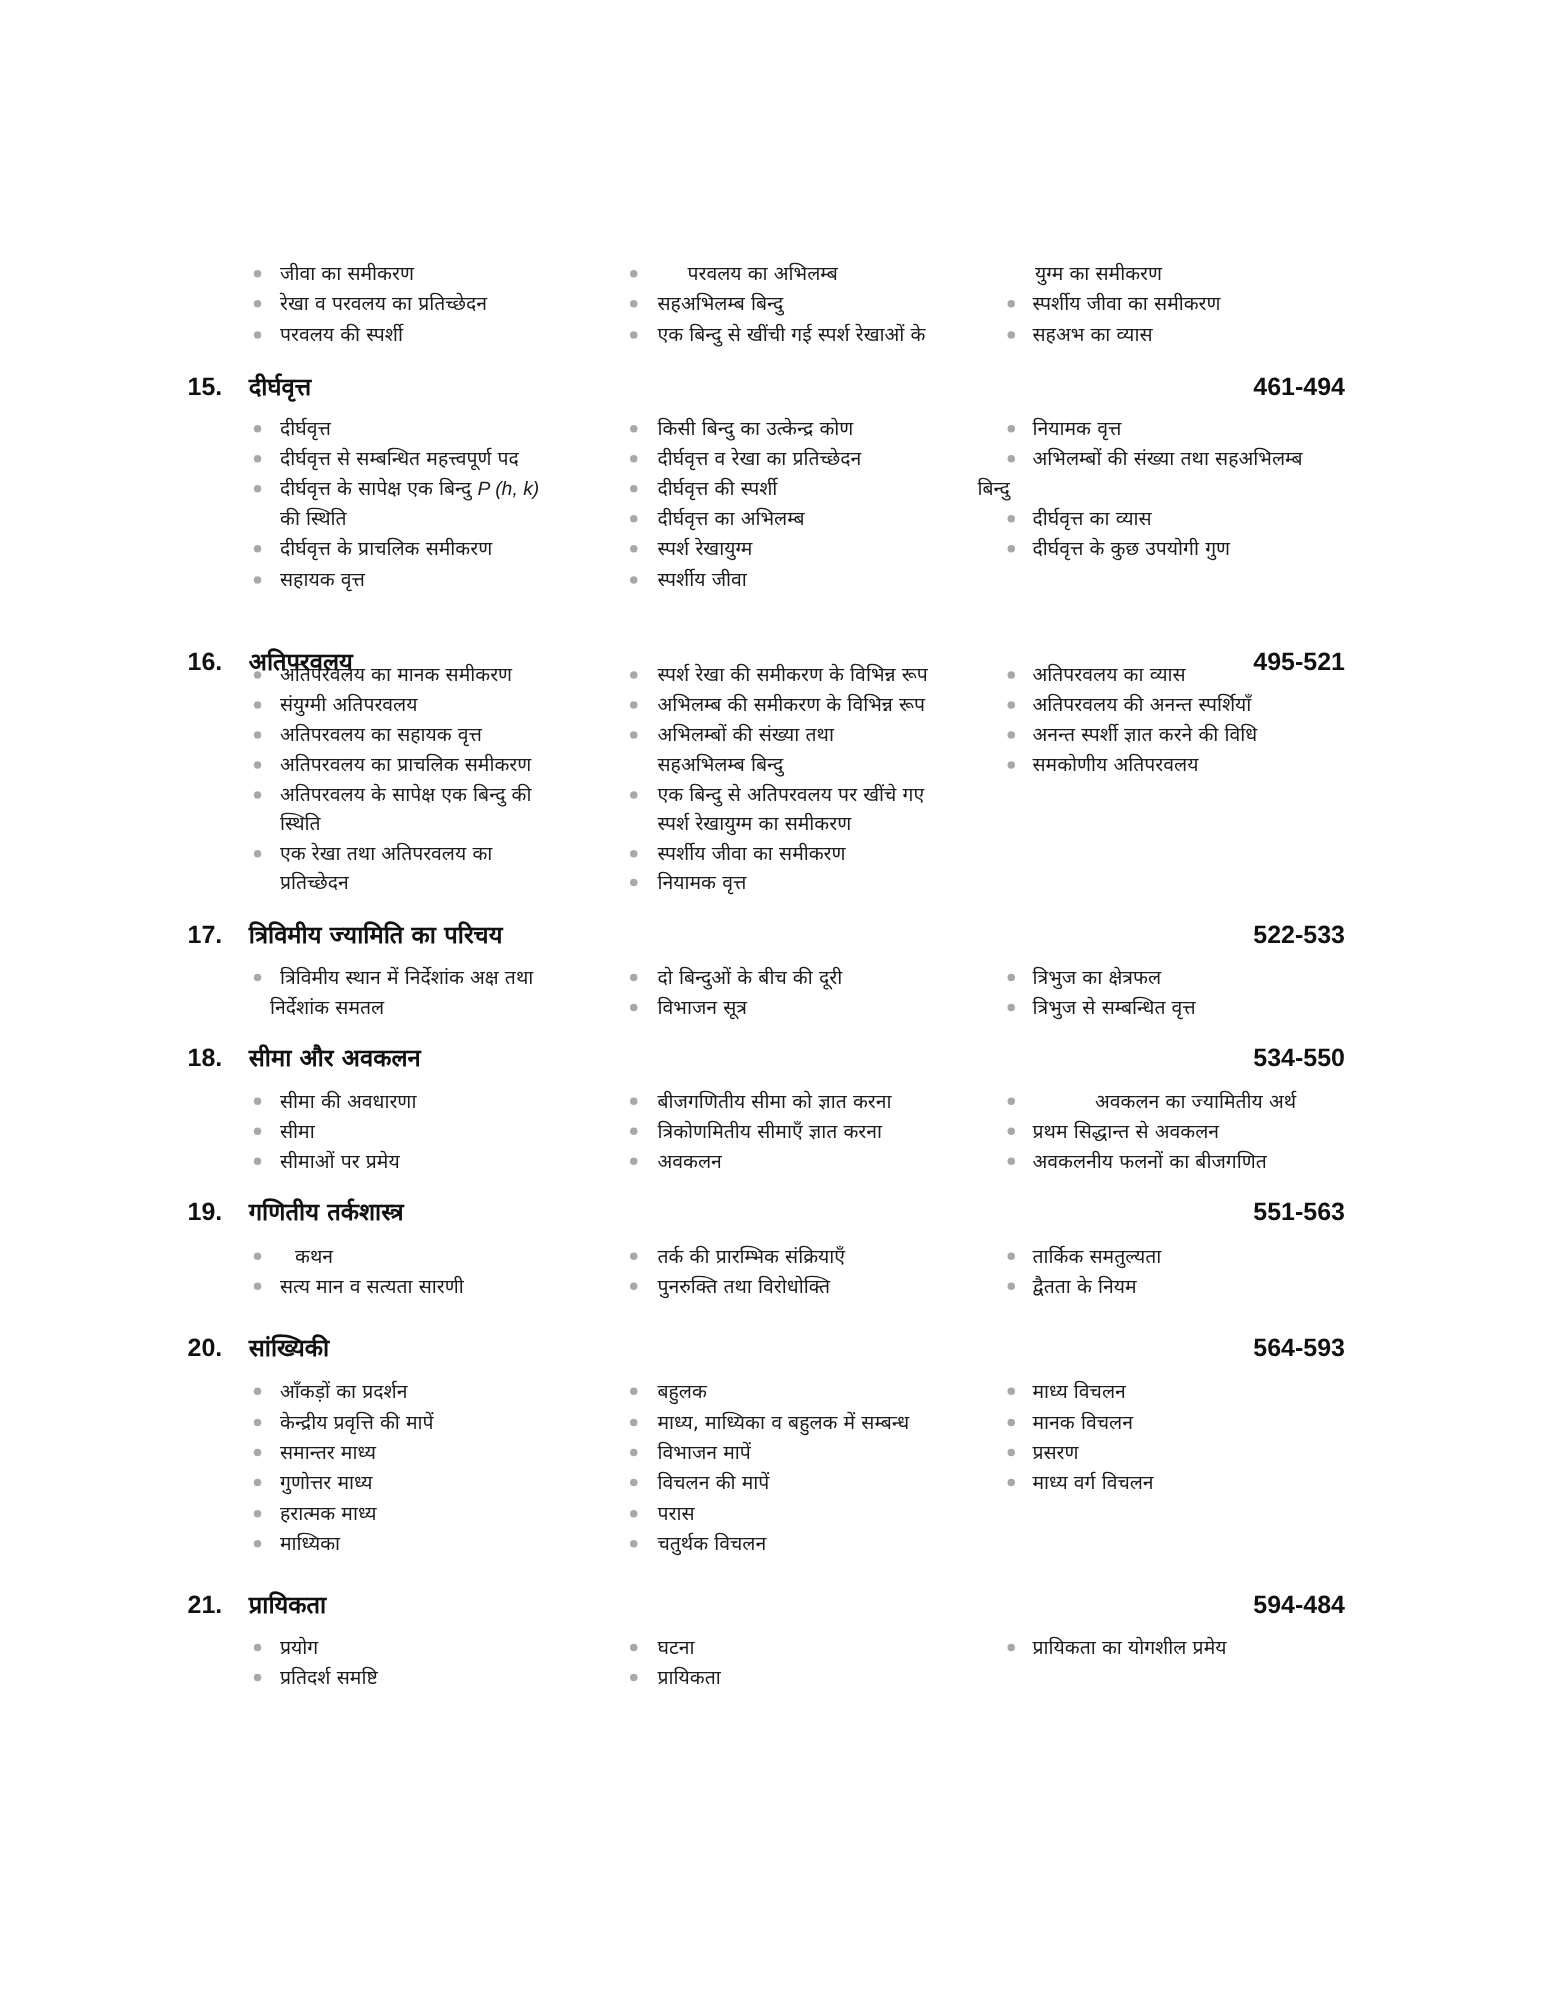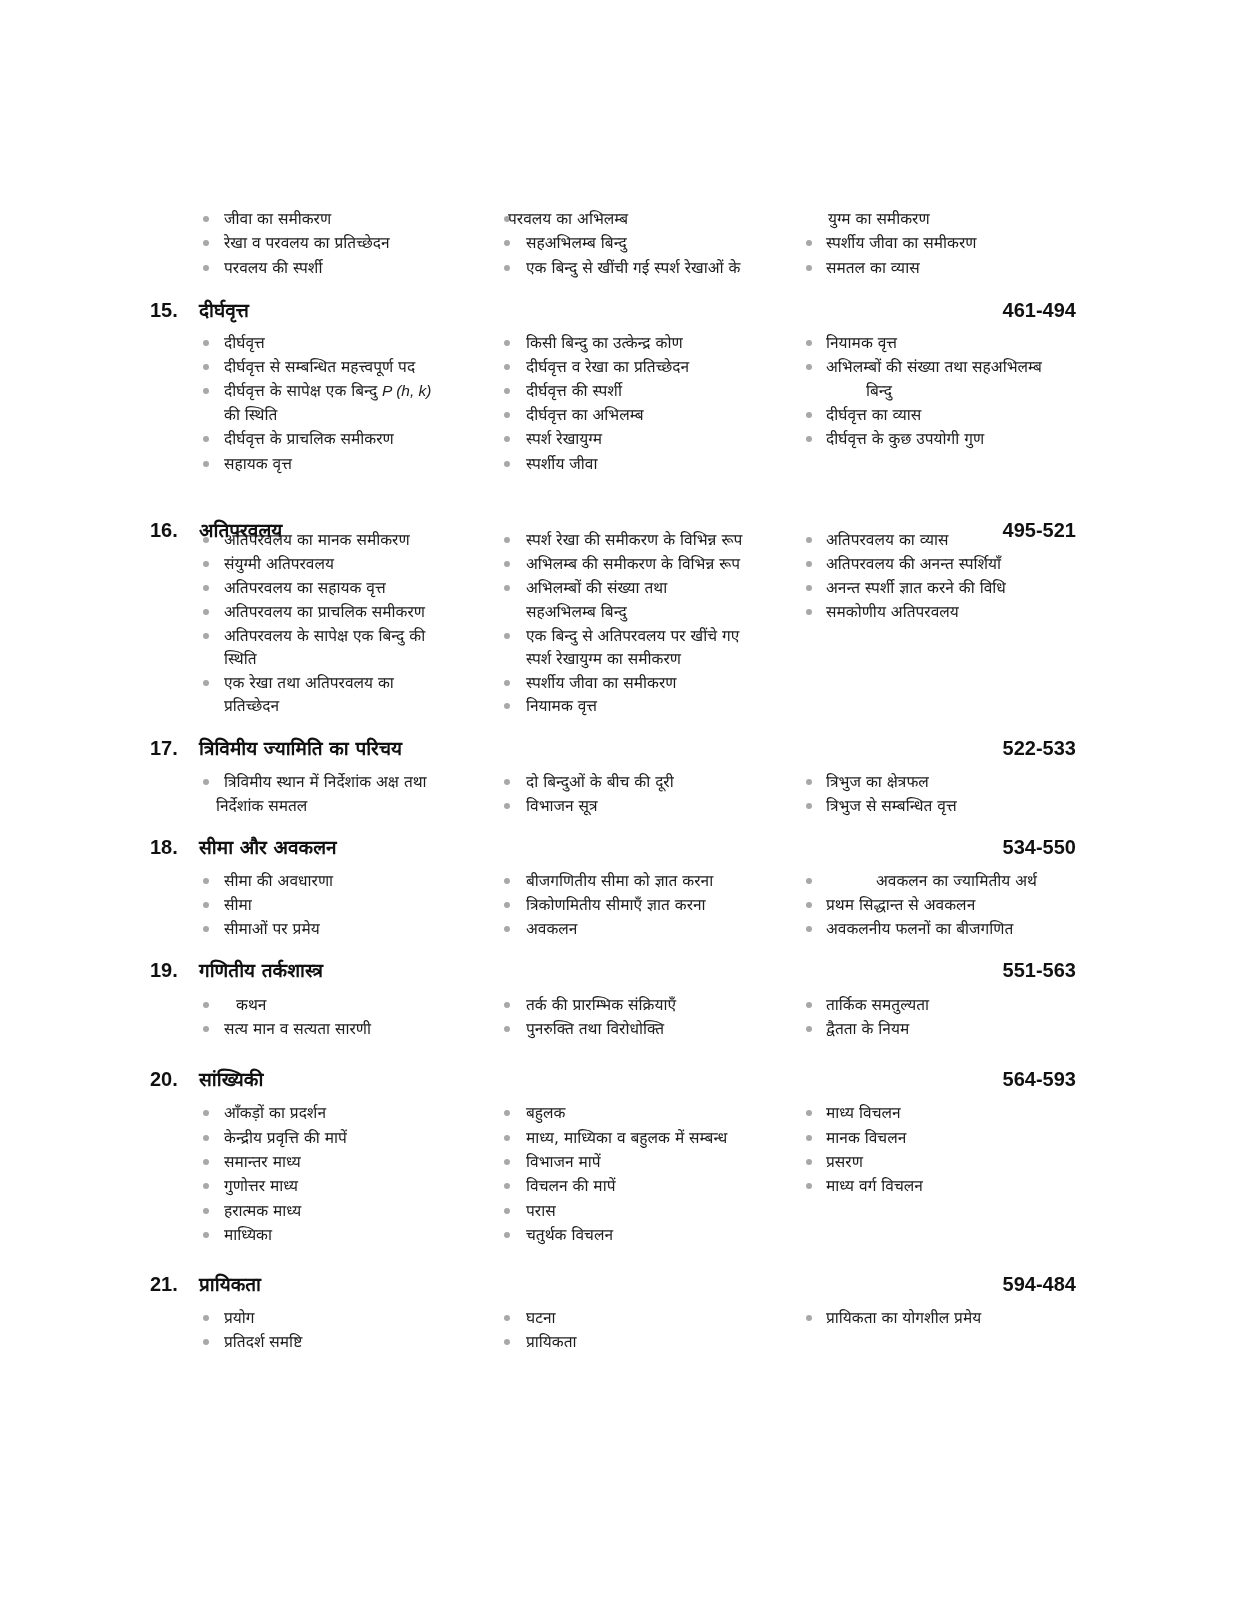--- a/index.html
+++ b/index.html
@@ -18,38 +18,38 @@
 </head>
 <body>
 
 <div class="page">
 
   <div>
     <div class="row" style="top:207px">
       <span class="bullet" style="left:203px"></span>
       <span class="item" style="left:224px">जीवा का समीकरण</span>
       <span class="bullet" style="left:504px"></span>
-      <span class="item" style="left:508px">परवलय का अभिलम्ब</span>
+      <span class="item" style="left:550px">परवलय का अभिलम्ब</span>
       <span class="item" style="left:828px">युग्म का समीकरण</span>
     </div>
     <div class="row" style="top:231px">
       <span class="bullet" style="left:203px"></span>
       <span class="item" style="left:224px">रेखा व परवलय का प्रतिच्छेदन</span>
       <span class="bullet" style="left:504px"></span>
       <span class="item" style="left:526px">सहअभिलम्ब बिन्दु</span>
       <span class="bullet" style="left:806px"></span>
       <span class="item" style="left:826px">स्पर्शीय जीवा का समीकरण</span>
     </div>
     <div class="row" style="top:256px">
       <span class="bullet" style="left:203px"></span>
       <span class="item" style="left:224px">परवलय की स्पर्शी</span>
       <span class="bullet" style="left:504px"></span>
       <span class="item" style="left:526px">एक बिन्दु से खींची गई स्पर्श रेखाओं के</span>
       <span class="bullet" style="left:806px"></span>
-      <span class="item" style="left:826px">समतल का व्यास</span>
+      <span class="item" style="left:826px">सहअभ का व्यास</span>
     </div>
   </div>
 
   <div>
     <div class="sec-head" style="top:295px">
       <span class="sec-num">15.</span>
       <span class="sec-title">दीर्घवृत्त</span>
       <span class="sec-pages">461-494</span>
     </div>
     <div class="row" style="top:331px">
@@ -66,21 +66,21 @@
       <span class="bullet" style="left:504px"></span>
       <span class="item" style="left:526px">दीर्घवृत्त व रेखा का प्रतिच्छेदन</span>
       <span class="bullet" style="left:806px"></span>
       <span class="item" style="left:826px">अभिलम्बों की संख्या तथा सहअभिलम्ब</span>
     </div>
     <div class="row" style="top:379px">
       <span class="bullet" style="left:203px"></span>
       <span class="item" style="left:224px"><span>दीर्घवृत्त के सापेक्ष एक बिन्दु</span> <span class="ital">P (h, k)</span></span>
       <span class="bullet" style="left:504px"></span>
       <span class="item" style="left:526px">दीर्घवृत्त की स्पर्शी</span>
-      <span class="item" style="left:866px">बिन्दु</span>
+      <span class="item" style="left:782px">बिन्दु</span>
     </div>
     <div class="row" style="top:403px">
       <span class="item" style="left:224px">की स्थिति</span>
       <span class="bullet" style="left:504px"></span>
       <span class="item" style="left:526px">दीर्घवृत्त का अभिलम्ब</span>
       <span class="bullet" style="left:806px"></span>
       <span class="item" style="left:826px">दीर्घवृत्त का व्यास</span>
     </div>
     <div class="row" style="top:427px">
       <span class="bullet" style="left:203px"></span>

